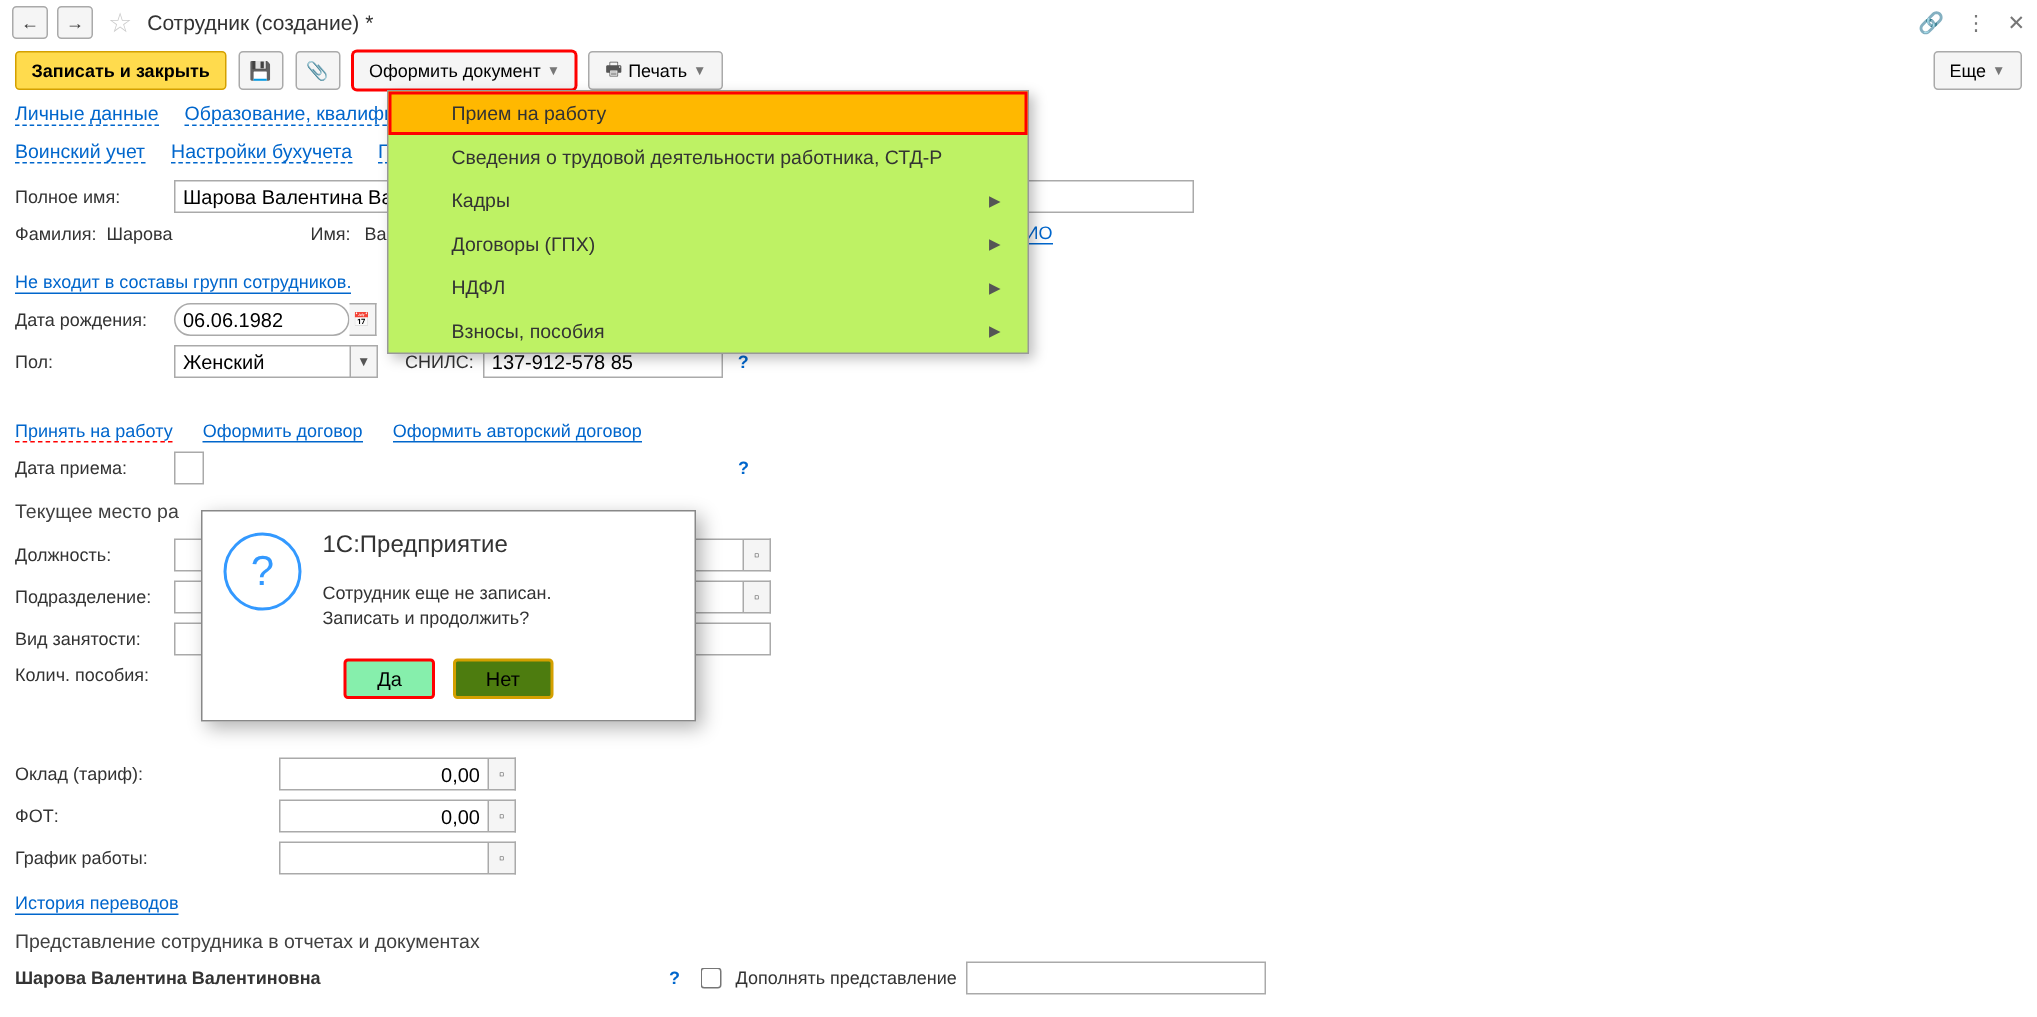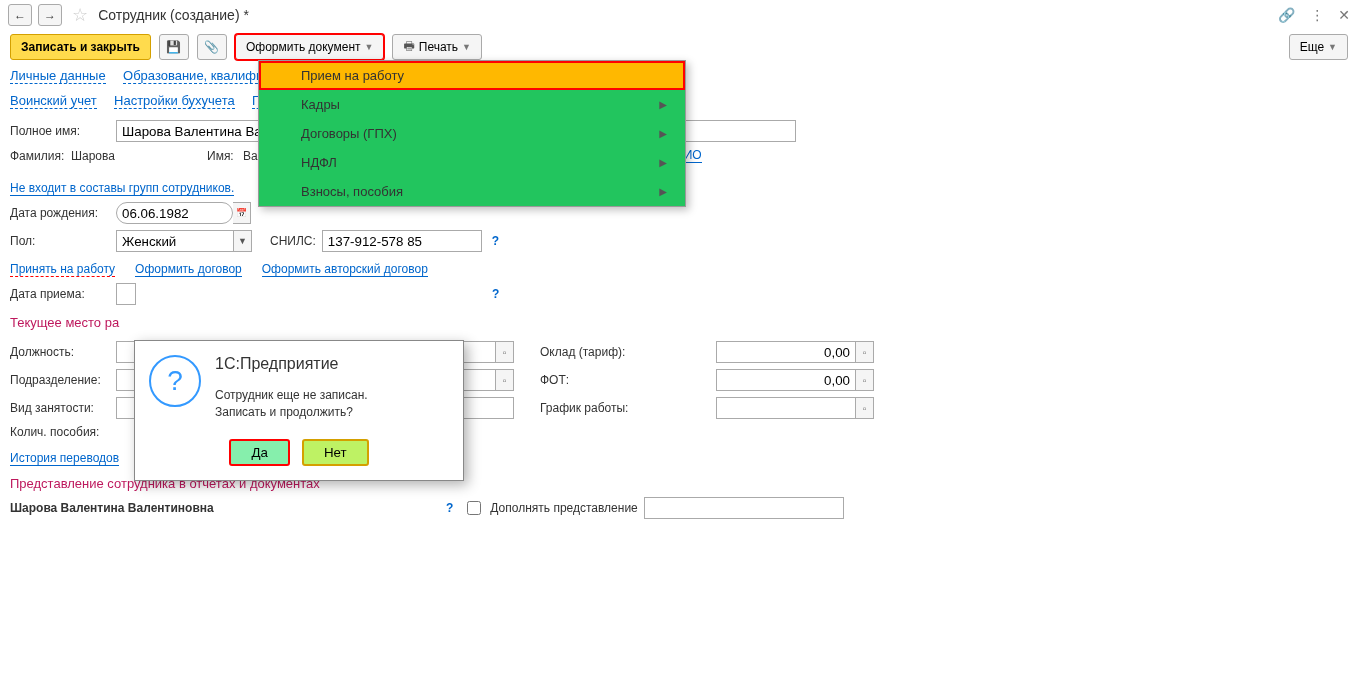--- a/index.html
+++ b/index.html
@@ -103,48 +103,49 @@
     width: 18px;
     border: 1px solid #aaa;
     border-left: none;
     background: #f5f5f5;
     display:flex;align-items:center;justify-content:center;
     font-size:9px;color:#555;
   }
   a.solid { color: #0066cc; text-decoration: none; border-bottom: 1px solid #0066cc; }
   .help-q { color: #0066cc; font-weight: bold; cursor: pointer; padding: 0 4px; }
 
-  .section-heading { color: #be185d; font-size: 13px; margin: 10px 0 5px 0; }
+  .section-heading { color: #404040; font-size: 13px; margin: 10px 0 5px 0; }
 
   .dotted-red { border-bottom: 1px dashed #ff0000 !important; color: #0066cc; text-decoration: none; }
 
   .two-col {
     display: flex;
-    gap: 26px;
+    gap: 36px;
+    flex-direction: column;
   }
   .two-col > div { flex: 0 0 auto; }
   .col-left .form-row label { width: 100px; }
   .col-right .form-row label { width: 170px; }
 
   .num-input { text-align: right; width: 140px; }
   .lookup-btn {
     width: 18px; border:1px solid #aaa; border-left:none;
     background:#f5f5f5; display:flex;align-items:center;justify-content:center;
     font-size:10px;color:#555;
   }
 
   .bold { font-weight: bold; }
 
   
   .dropdown-menu {
     position: absolute;
     left: 258px;
     top: 60px;
     width: 428px;
-    background: #22c55e;
+    background: #bef264;
     border: 1px solid #999;
     box-shadow: 3px 3px 8px rgba(0,0,0,0.25);
     z-index: 100;
   }
   .dropdown-menu .menu-item {
     padding: 7px 18px 7px 42px;
     cursor: pointer;
     display: flex;
     align-items: center;
     position: relative;
@@ -189,21 +190,21 @@
   }
   .modal-btn {
     padding: 4px 20px;
     border: 1px solid #aaa;
     background: #86efac;
     border-radius: 3px;
     cursor: pointer;
     min-width: 60px;
   }
   .modal-btn.yes { border: 2px solid #ff0000; }
-  .modal-btn.no { background: #bef264; border: 2px solid #d4a000; font-weight: normal; }
+  .modal-btn.no { background: #4d7c0f; border: 2px solid #d4a000; font-weight: normal; }
 
   .checkbox-row { display:flex; align-items:center; gap:6px; }
   input[type=checkbox]{ width:14px; height:14px; }
 
   .floppy { color: #2266aa; }
   .clip { color: #888; }
   .printer { color: #555; }
 </style>
 </head>
 <body>
@@ -237,20 +238,23 @@
     <span>Еще</span>
     <span class="dropdown-caret">▼</span>
   </button>
 </div>
 
 <div class="dropdown-menu">
   <div class="menu-item active">
     <span>Прием на работу</span>
   </div>
   <div class="menu-item">
+    <span>Сведения о трудовой деятельности работника, СТД-Р</span>
+  </div>
+  <div class="menu-item">
     <span>Кадры</span>
     <span class="submenu-arrow">▶</span>
   </div>
   <div class="menu-item">
     <span>Договоры (ГПХ)</span>
     <span class="submenu-arrow">▶</span>
   </div>
   <div class="menu-item">
     <span>НДФЛ</span>
     <span class="submenu-arrow">▶</span>
@@ -301,21 +305,21 @@
     <label>Пол:</label>
     <div class="input-combo">
       <input class="input" style="width: 118px;" value="Женский">
       <div class="caret-btn">▼</div>
     </div>
     <label style="width:auto; margin-left:12px;">СНИЛС:</label>
     <input class="input" style="width: 160px;" value="137-912-578 85">
     <span class="help-q">?</span>
   </div>
 
-  <div class="form-row" style="margin-top:10px;">
+  <div class="form-row" style="margin-top:28px;">
     <a href="#" class="dotted-red">Принять на работу</a>
     <span style="width:8px;"></span>
     <a href="#" class="solid">Оформить договор</a>
     <span style="width:8px;"></span>
     <a href="#" class="solid">Оформить авторский договор</a>
   </div>
 
   <div class="form-row">
     <label>Дата приема:</label>
     <input class="input" style="width: 20px;">

